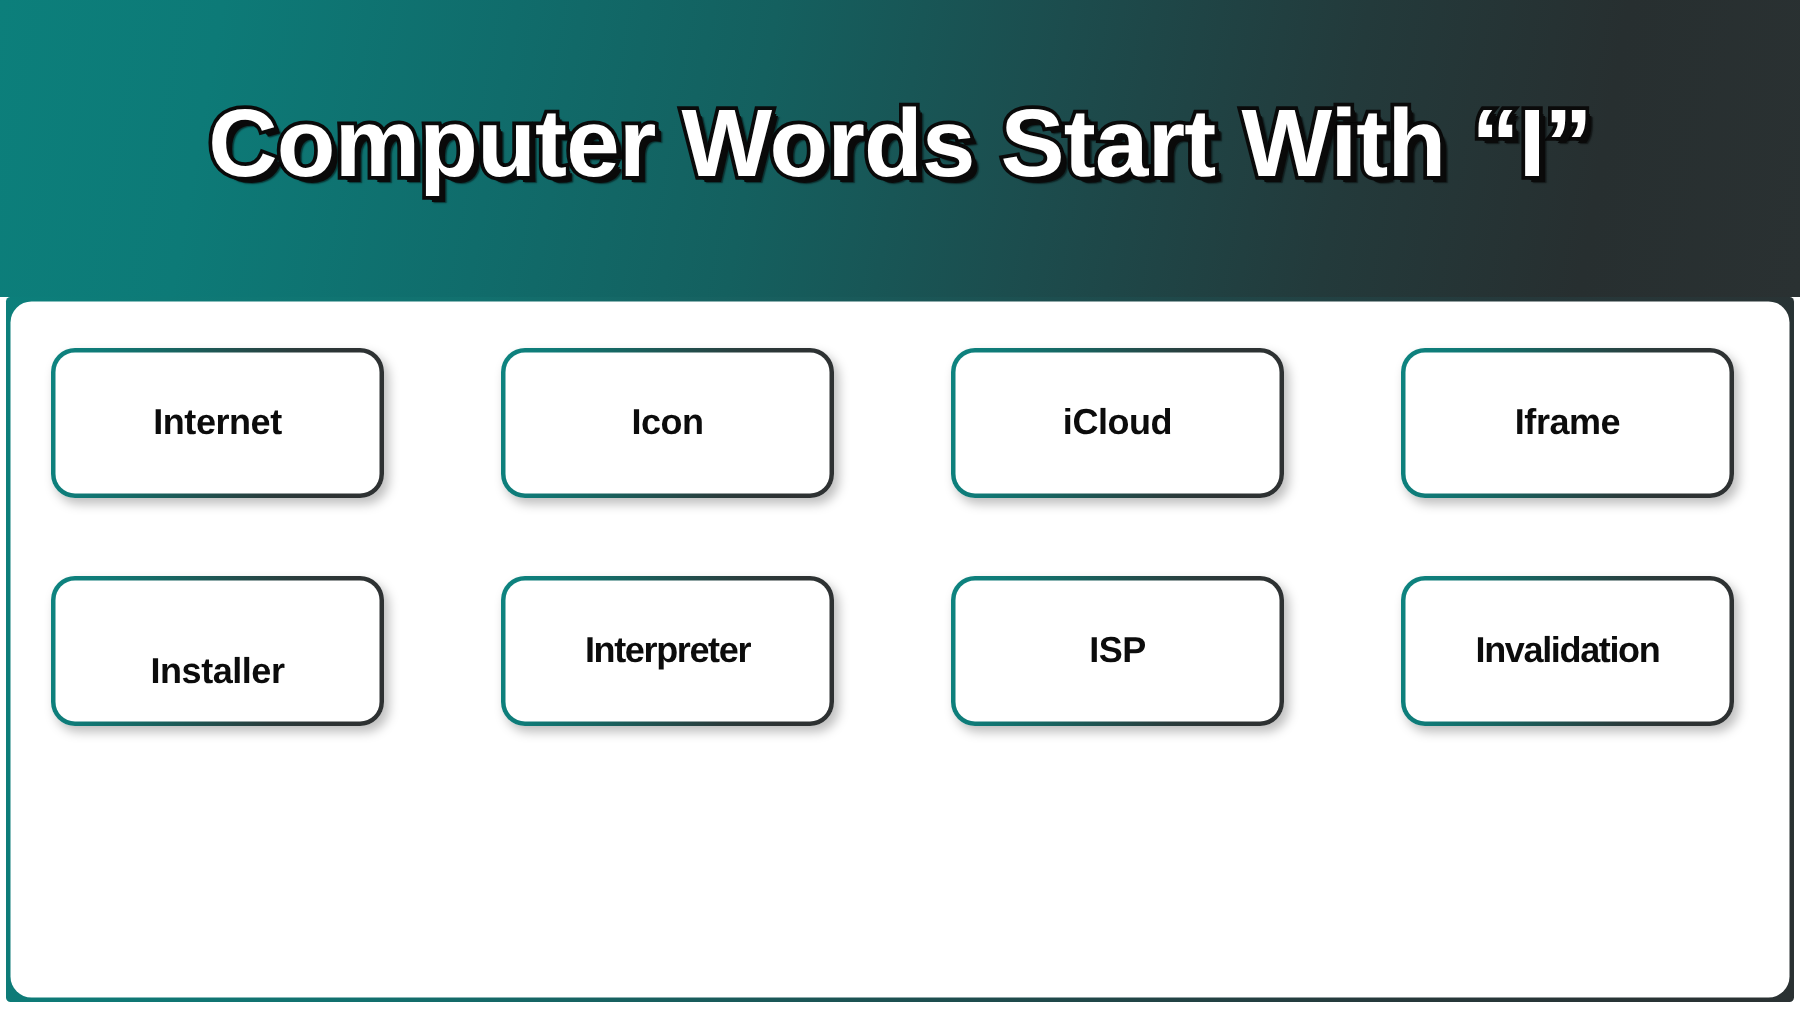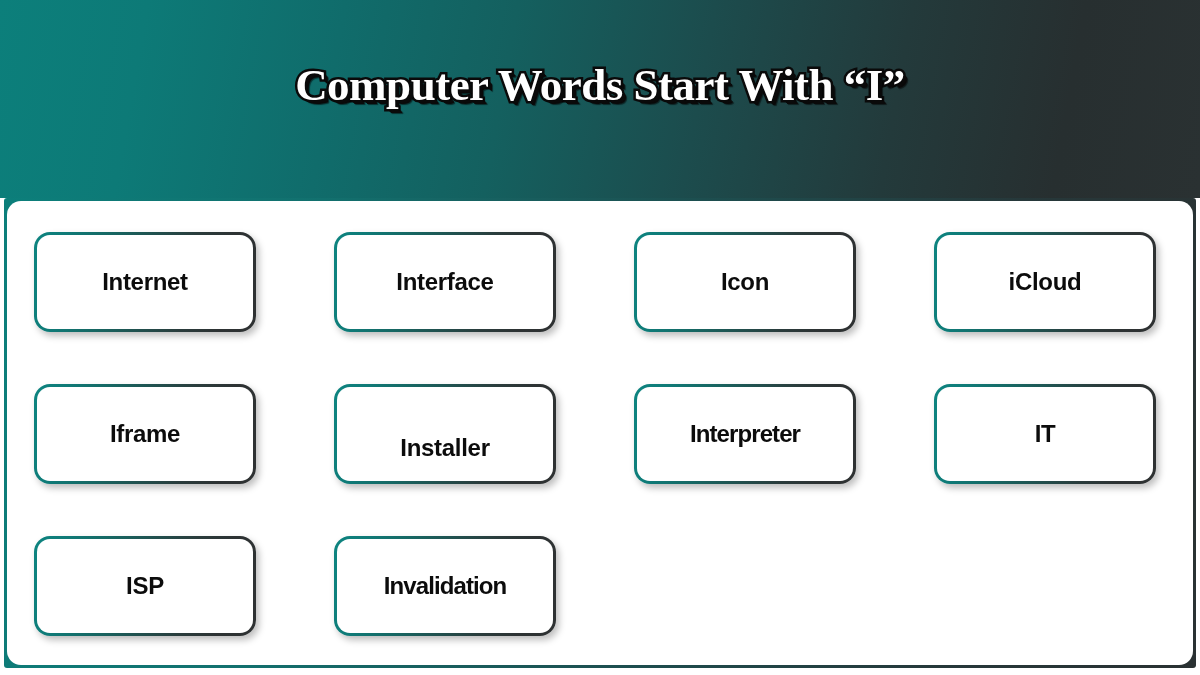--- a/index.html
+++ b/index.html
@@ -41,22 +41,22 @@
         #2a3132 100%);
     overflow: hidden;
   }
 
   .header-title {
     position: absolute;
     left: 0;
     right: 0;
     top: 62px;
     text-align: center;
-    font-family: Liberation Serif, serif;
-    font-size: 45px;
+    font-family: Liberation Sans, sans-serif;
+    font-size: 64px;
     font-weight: 700;
     letter-spacing: -0.5px;
     line-height: 1.05;
     color: #ffffff;
     white-space: nowrap;
     -webkit-text-stroke: 5px #0a0a0a;
     paint-order: stroke fill;
     text-shadow:
        3px 3px 0 #0a0a0a,
        4px 4px 0 #0a0a0a,
@@ -167,25 +167,20 @@
 
         <div class="grid">
 
           <div class="card">
             <div class="card-inner">
               <span class="card-label">Internet</span>
             </div>
           </div>
 
 
-          <div class="card">
-            <div class="card-inner">
-              <span class="card-label">Interface</span>
-            </div>
-          </div>
 
           <div class="card">
             <div class="card-inner">
               <span class="card-label">Icon</span>
             </div>
           </div>
 
 
           <div class="card">
             <div class="card-inner">
@@ -204,25 +199,20 @@
               <span class="card-label">Installer</span>
             </div>
           </div>
 
           <div class="card tight">
             <div class="card-inner">
               <span class="card-label">Interpreter</span>
             </div>
           </div>
 
-          <div class="card">
-            <div class="card-inner">
-              <span class="card-label">IT</span>
-            </div>
-          </div>
 
           <div class="card">
             <div class="card-inner">
               <span class="card-label">ISP</span>
             </div>
           </div>
 
           <div class="card tight">
             <div class="card-inner">
               <span class="card-label">Invalidation</span>

